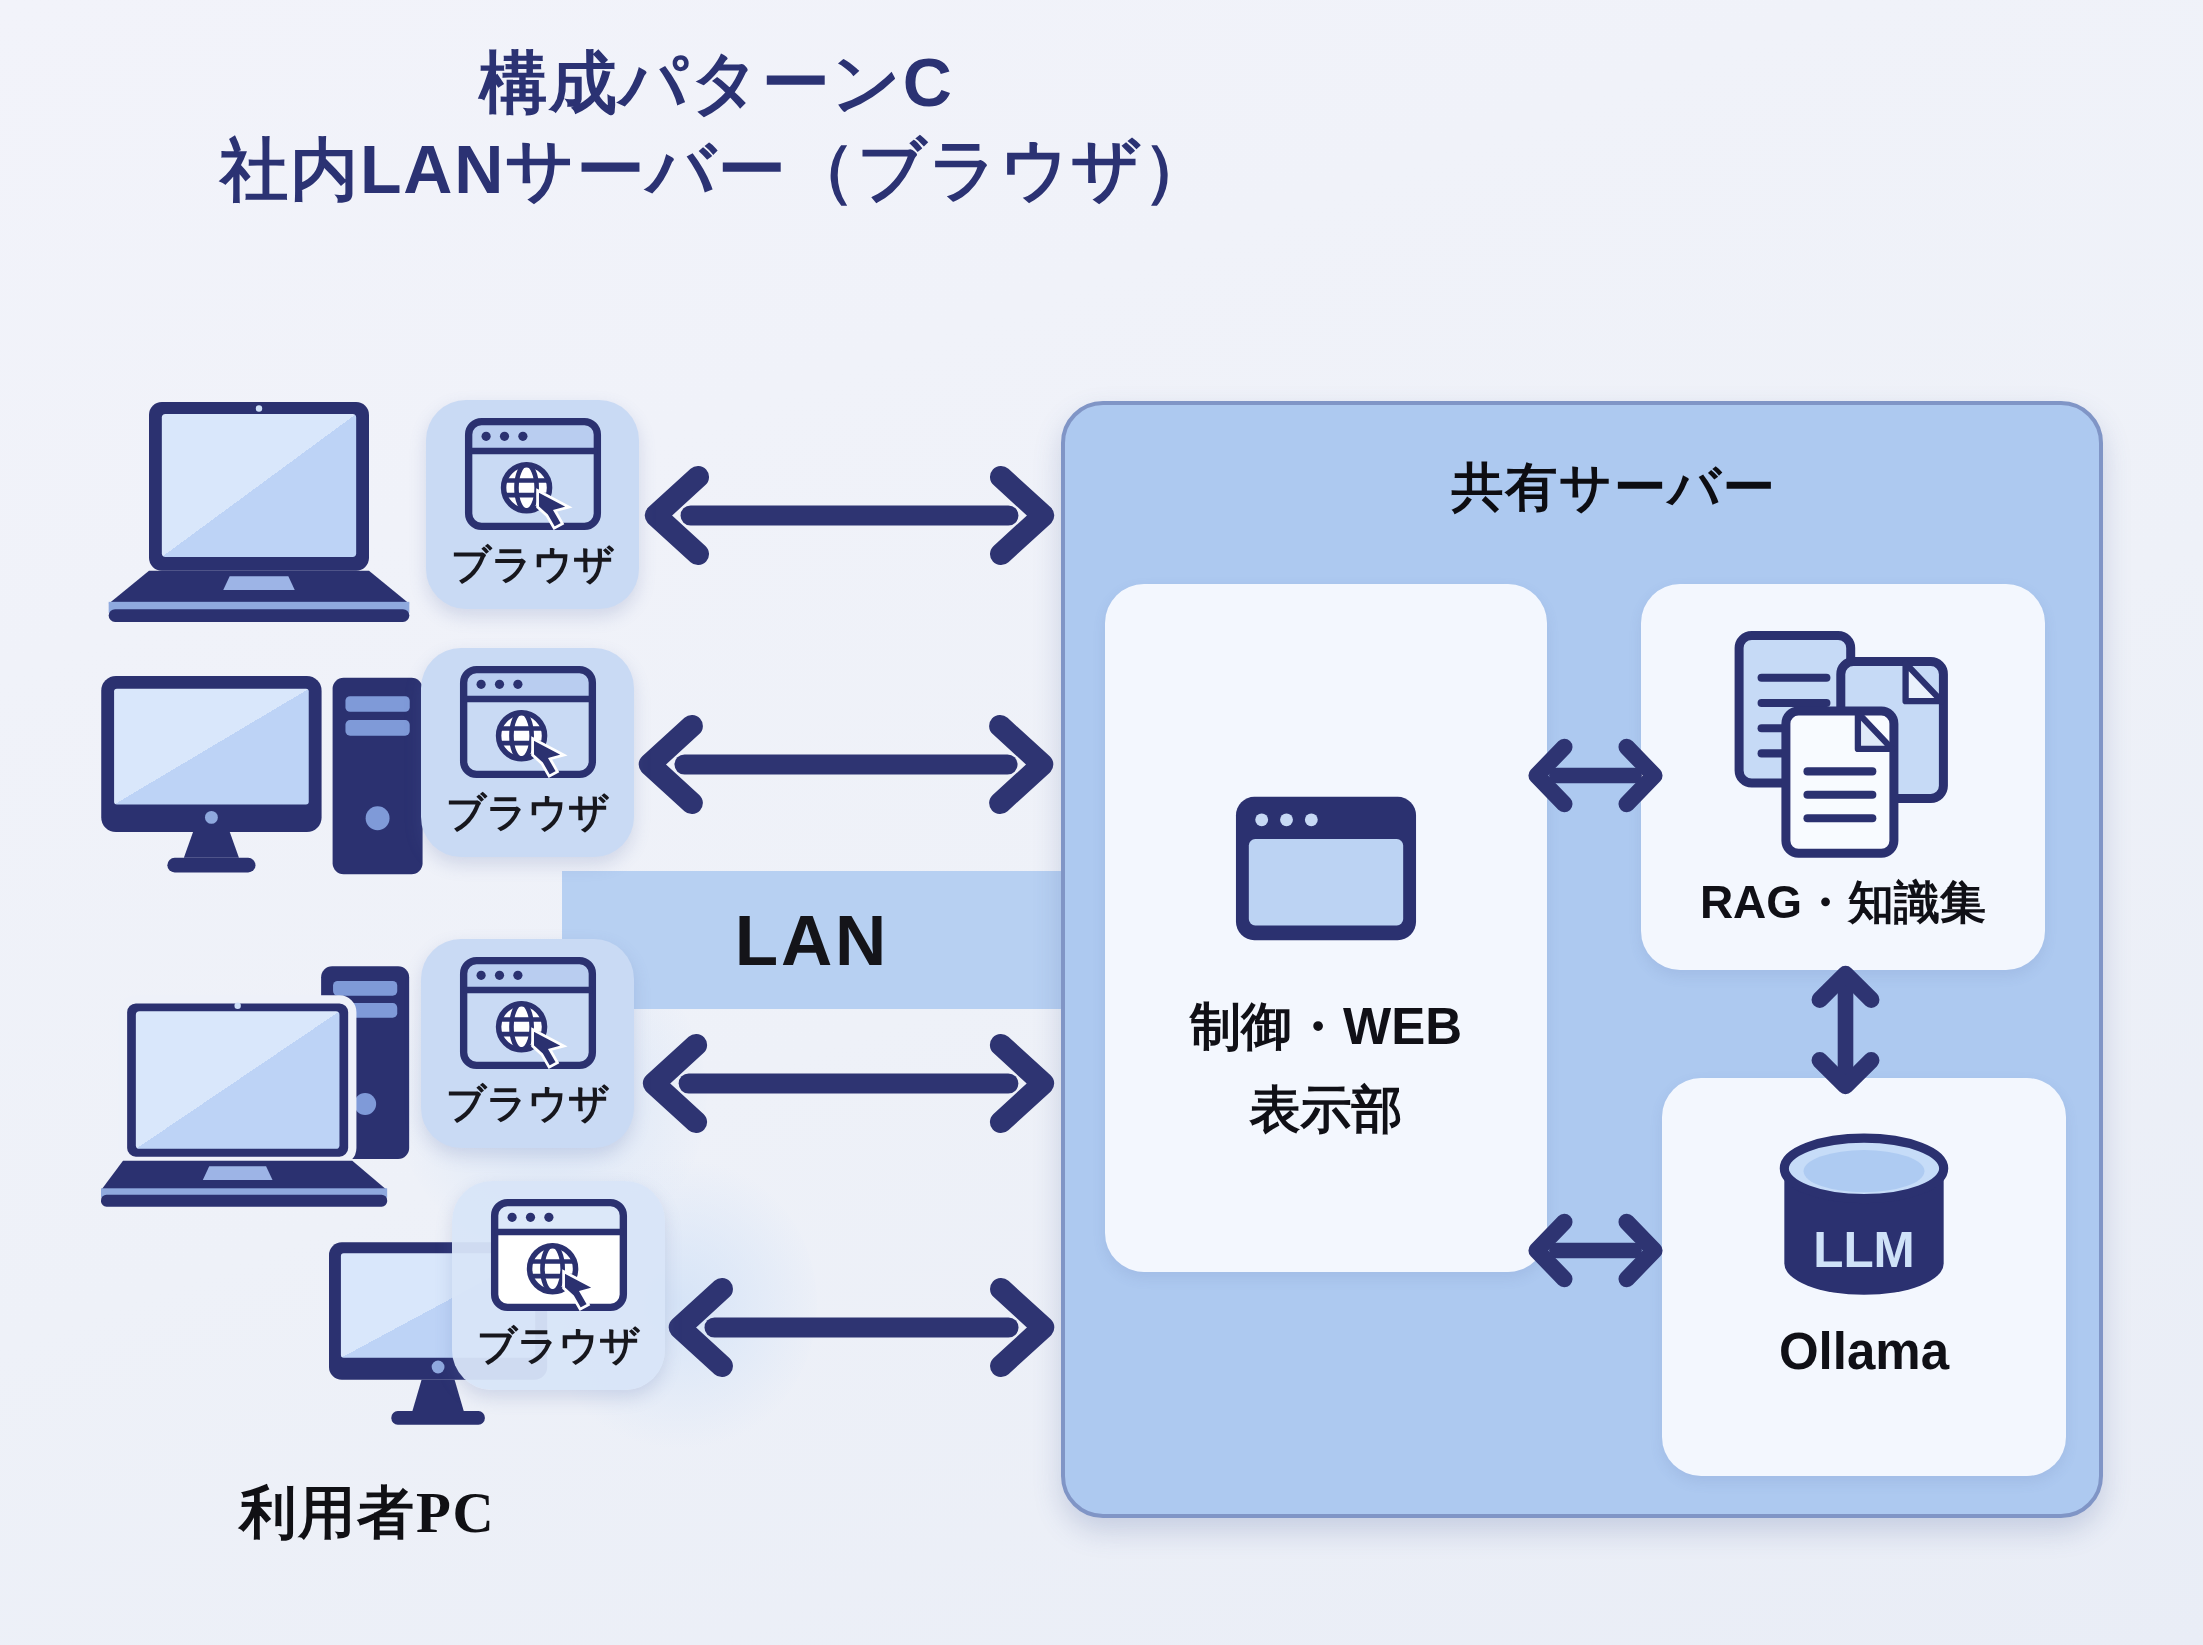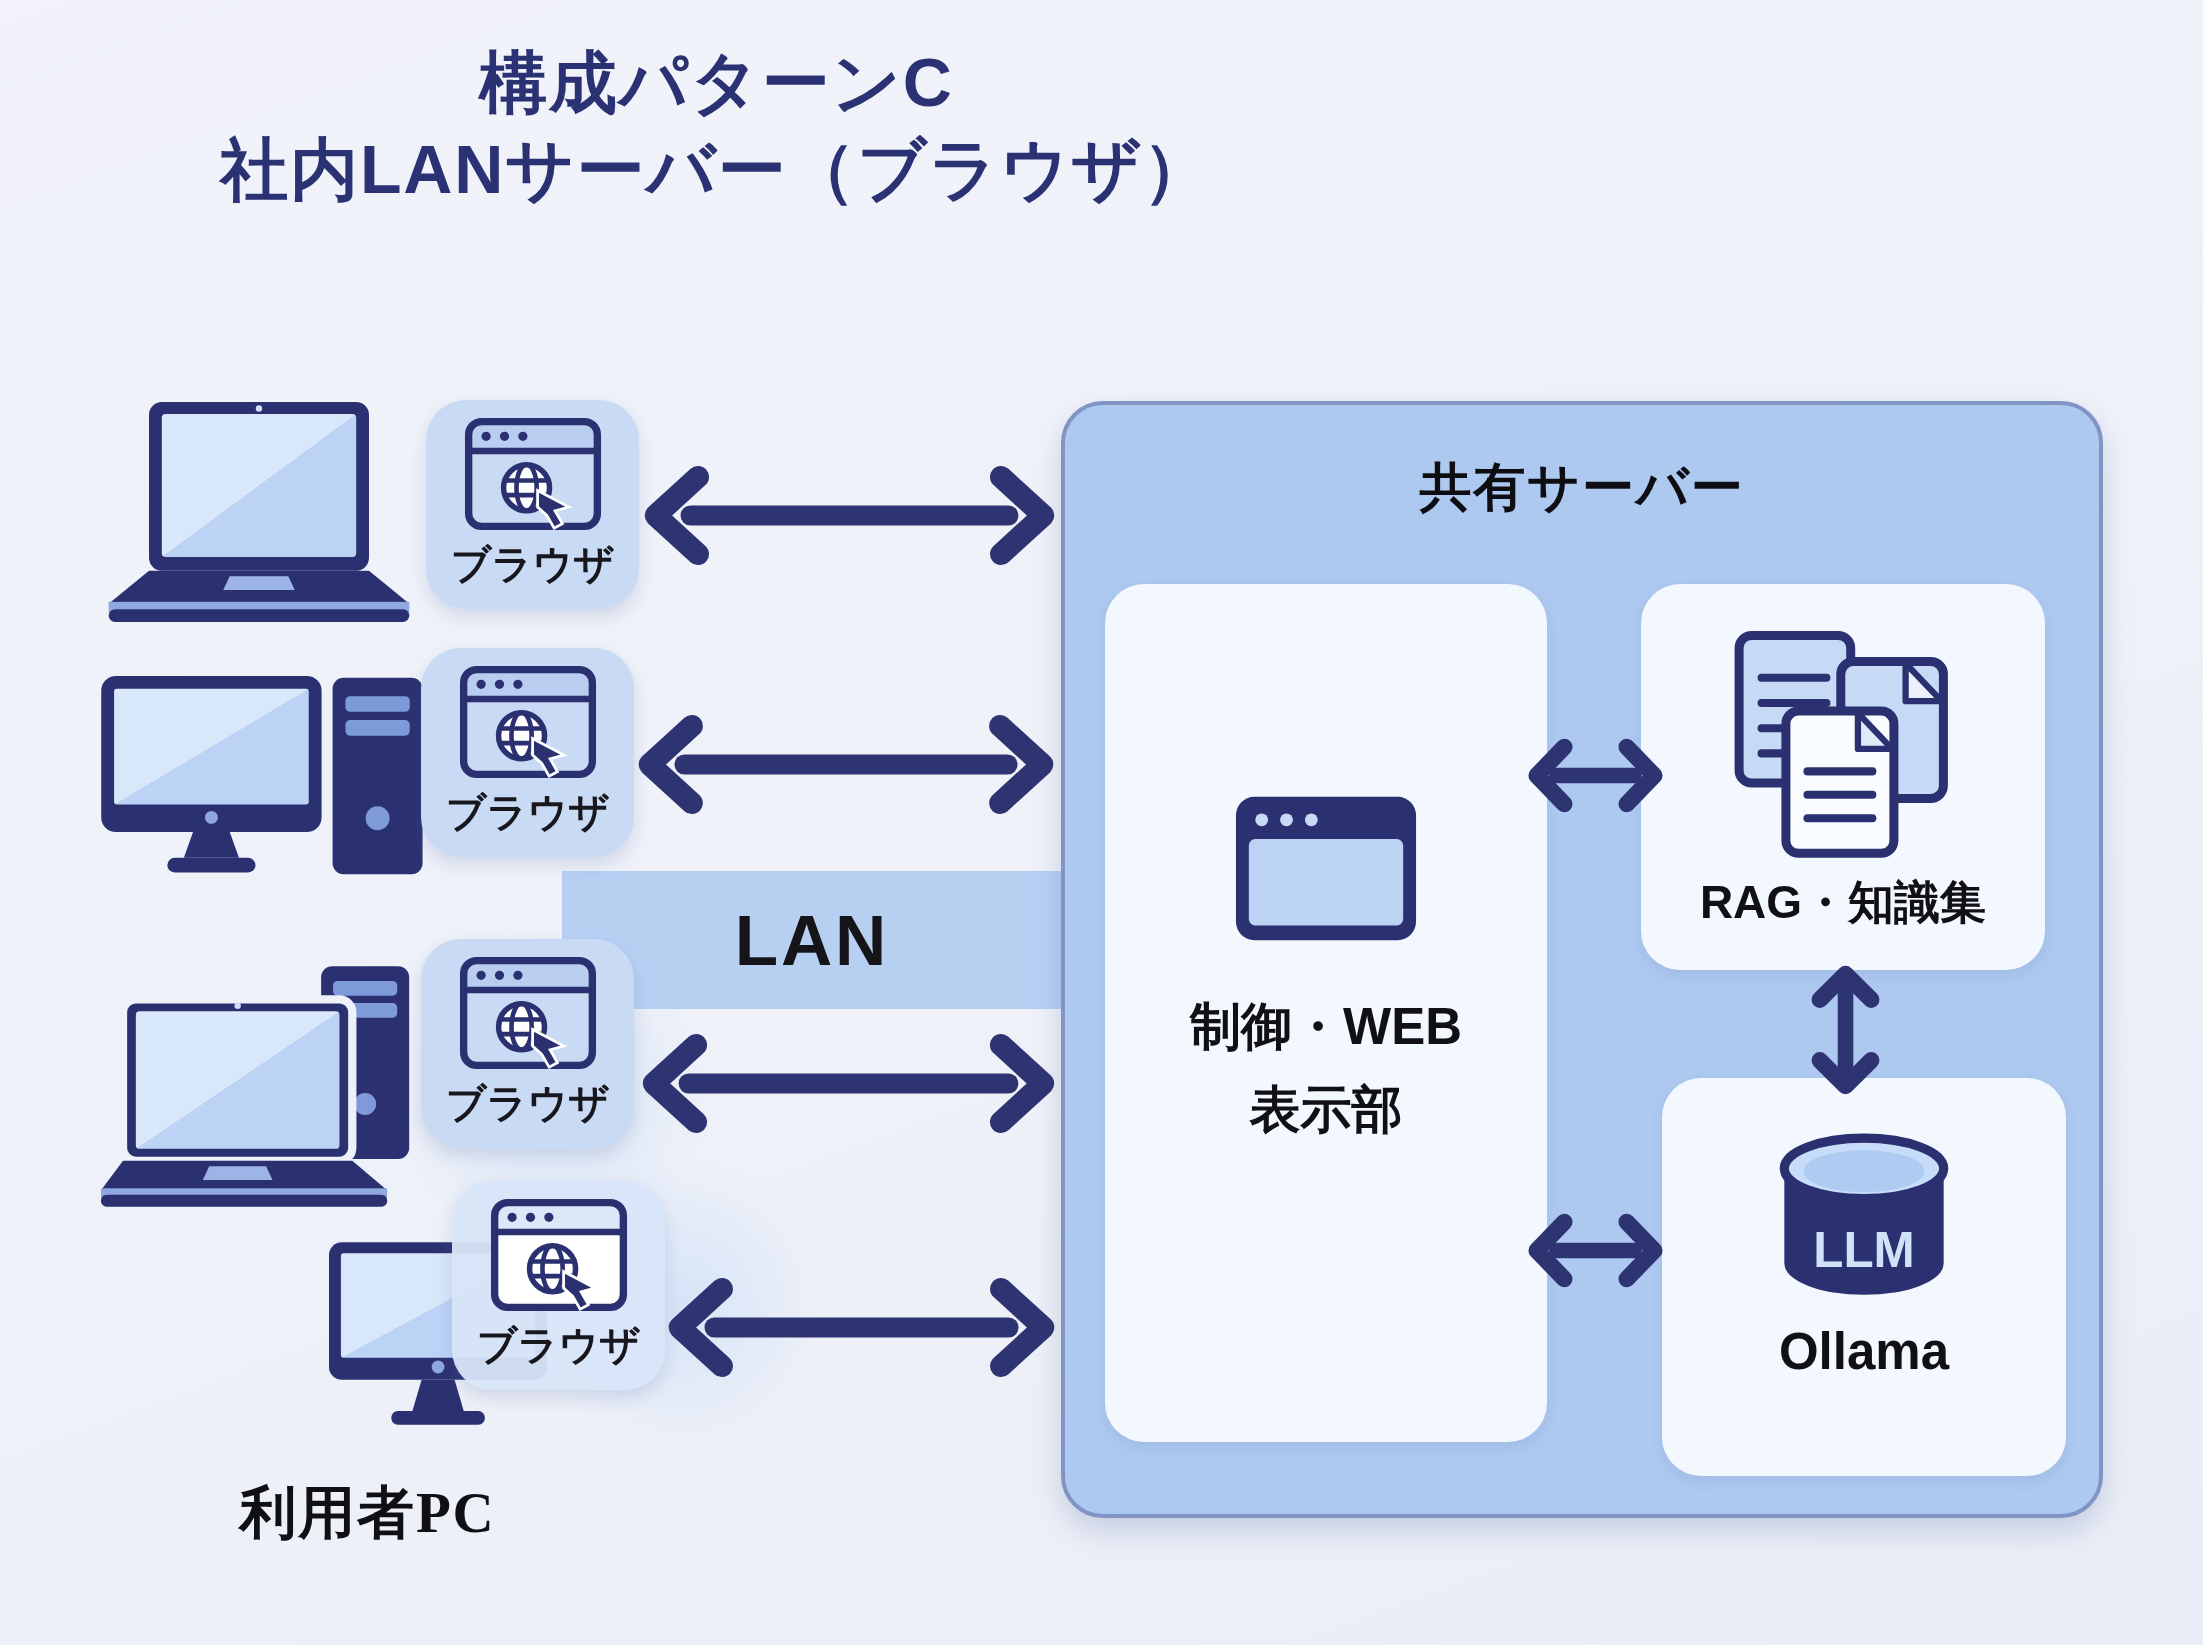--- a/index.html
+++ b/index.html
@@ -31,23 +31,23 @@
 
   
   .arrow{z-index:3;}
   .device{z-index:3;}
 
   
   .server{left:1061px;top:401px;width:1042px;height:1117px;background:#adc9f0;
     border:4.6px solid #8095c6;border-radius:42px;box-sizing:border-box;z-index:1;
     box-shadow:0 13px 27.5px rgba(70,90,150,.22);}
   .server-title{position:absolute;left:0;top:48px;width:100%;text-align:center;
-    font-size:52px;font-weight:800;color:#0d0d12;letter-spacing:1.8px;}
+    font-size:52px;font-weight:800;color:#0d0d12;letter-spacing:1.8px;padding-left:32px;}
   .panel{position:absolute;background:#f3f7fe;border-radius:39px;box-shadow:0 5.5px 13px rgba(80,100,160,.12);}
-  .panel-control{left:40px;top:179px;width:442px;height:858px;}
+  .panel-control{left:40px;top:179px;width:442px;height:688px;}
   .panel-rag{left:576px;top:179px;width:404px;height:386px;}
   .panel-llm{left:597px;top:673px;width:404px;height:398px;}
   .panel-label{position:absolute;left:0;width:100%;text-align:center;font-weight:800;color:#101016;}
   .control-label{top:402px;font-size:51px;line-height:1.62;}
   .rag-label{top:288px;font-size:46px;text-align:center;}
   .llm-label{top:244px;font-size:51px;}
   .icon-center{position:absolute;left:0;width:100%;display:flex;justify-content:center;}
 
   .userpc-label{left:138px;top:1475px;width:459px;text-align:center;z-index:3;
     font-size:57px;font-weight:800;color:#101014;letter-spacing:1.8px;font-family:Liberation Serif, serif;}

